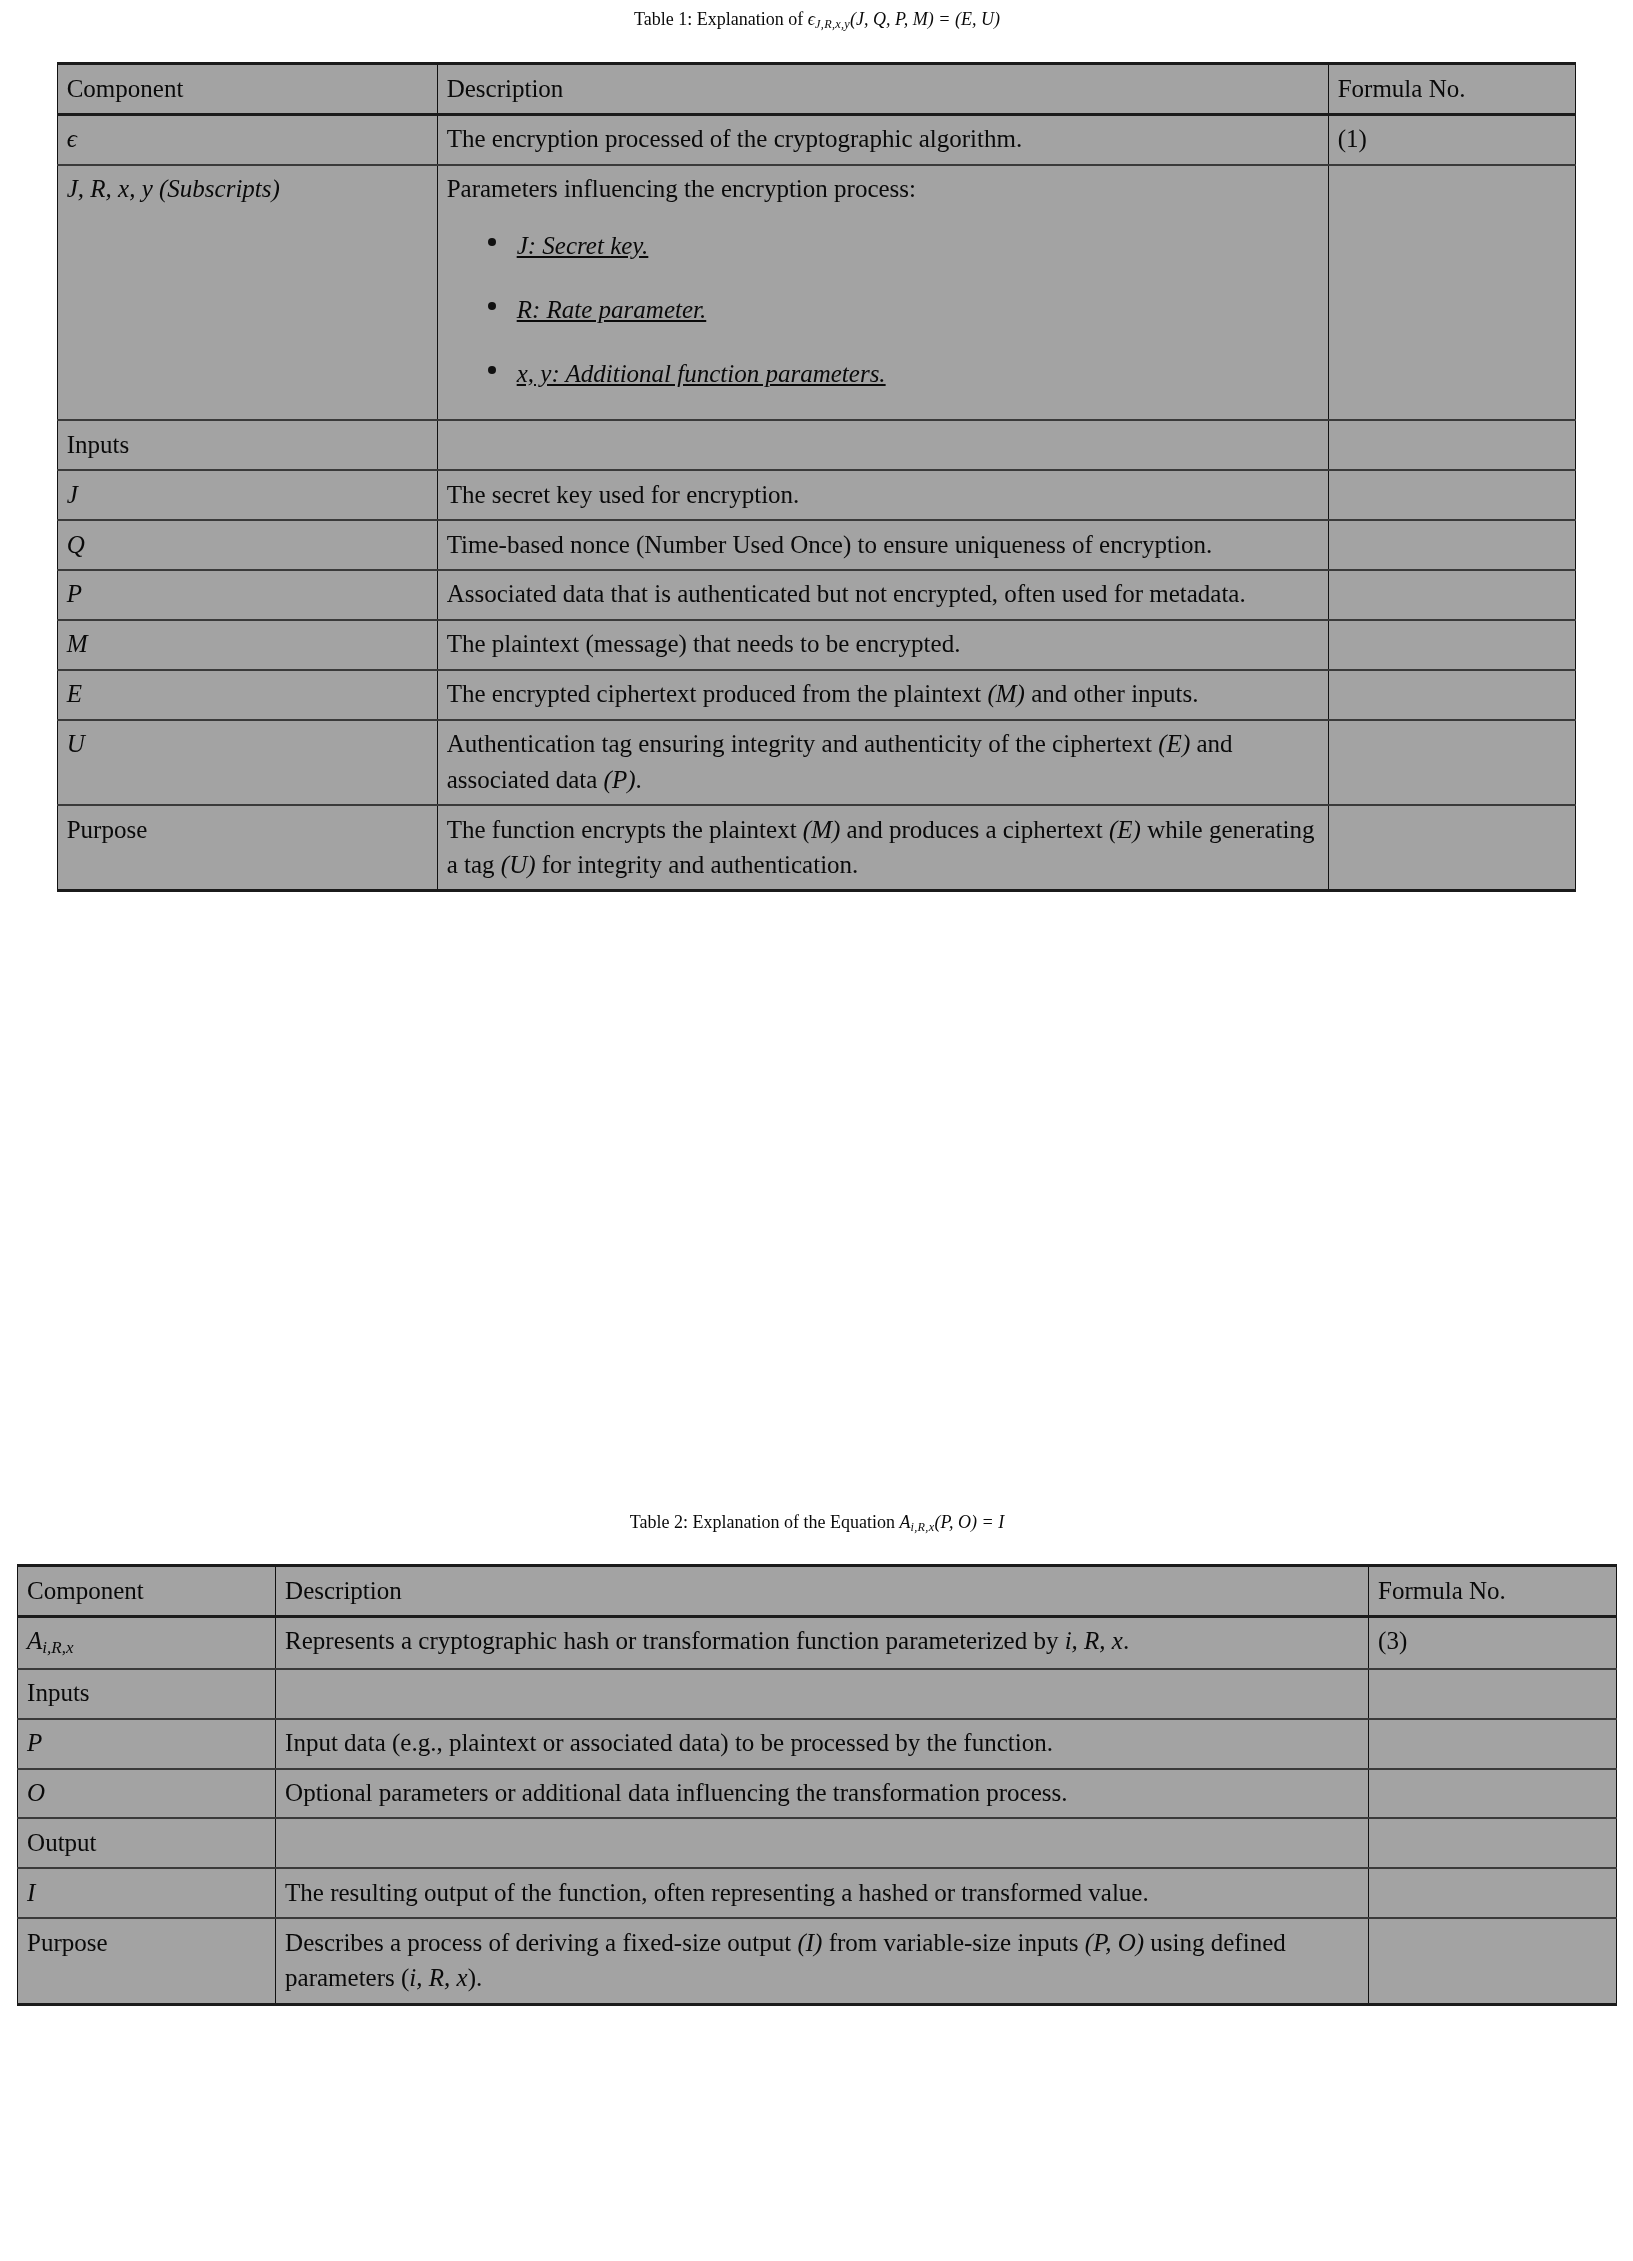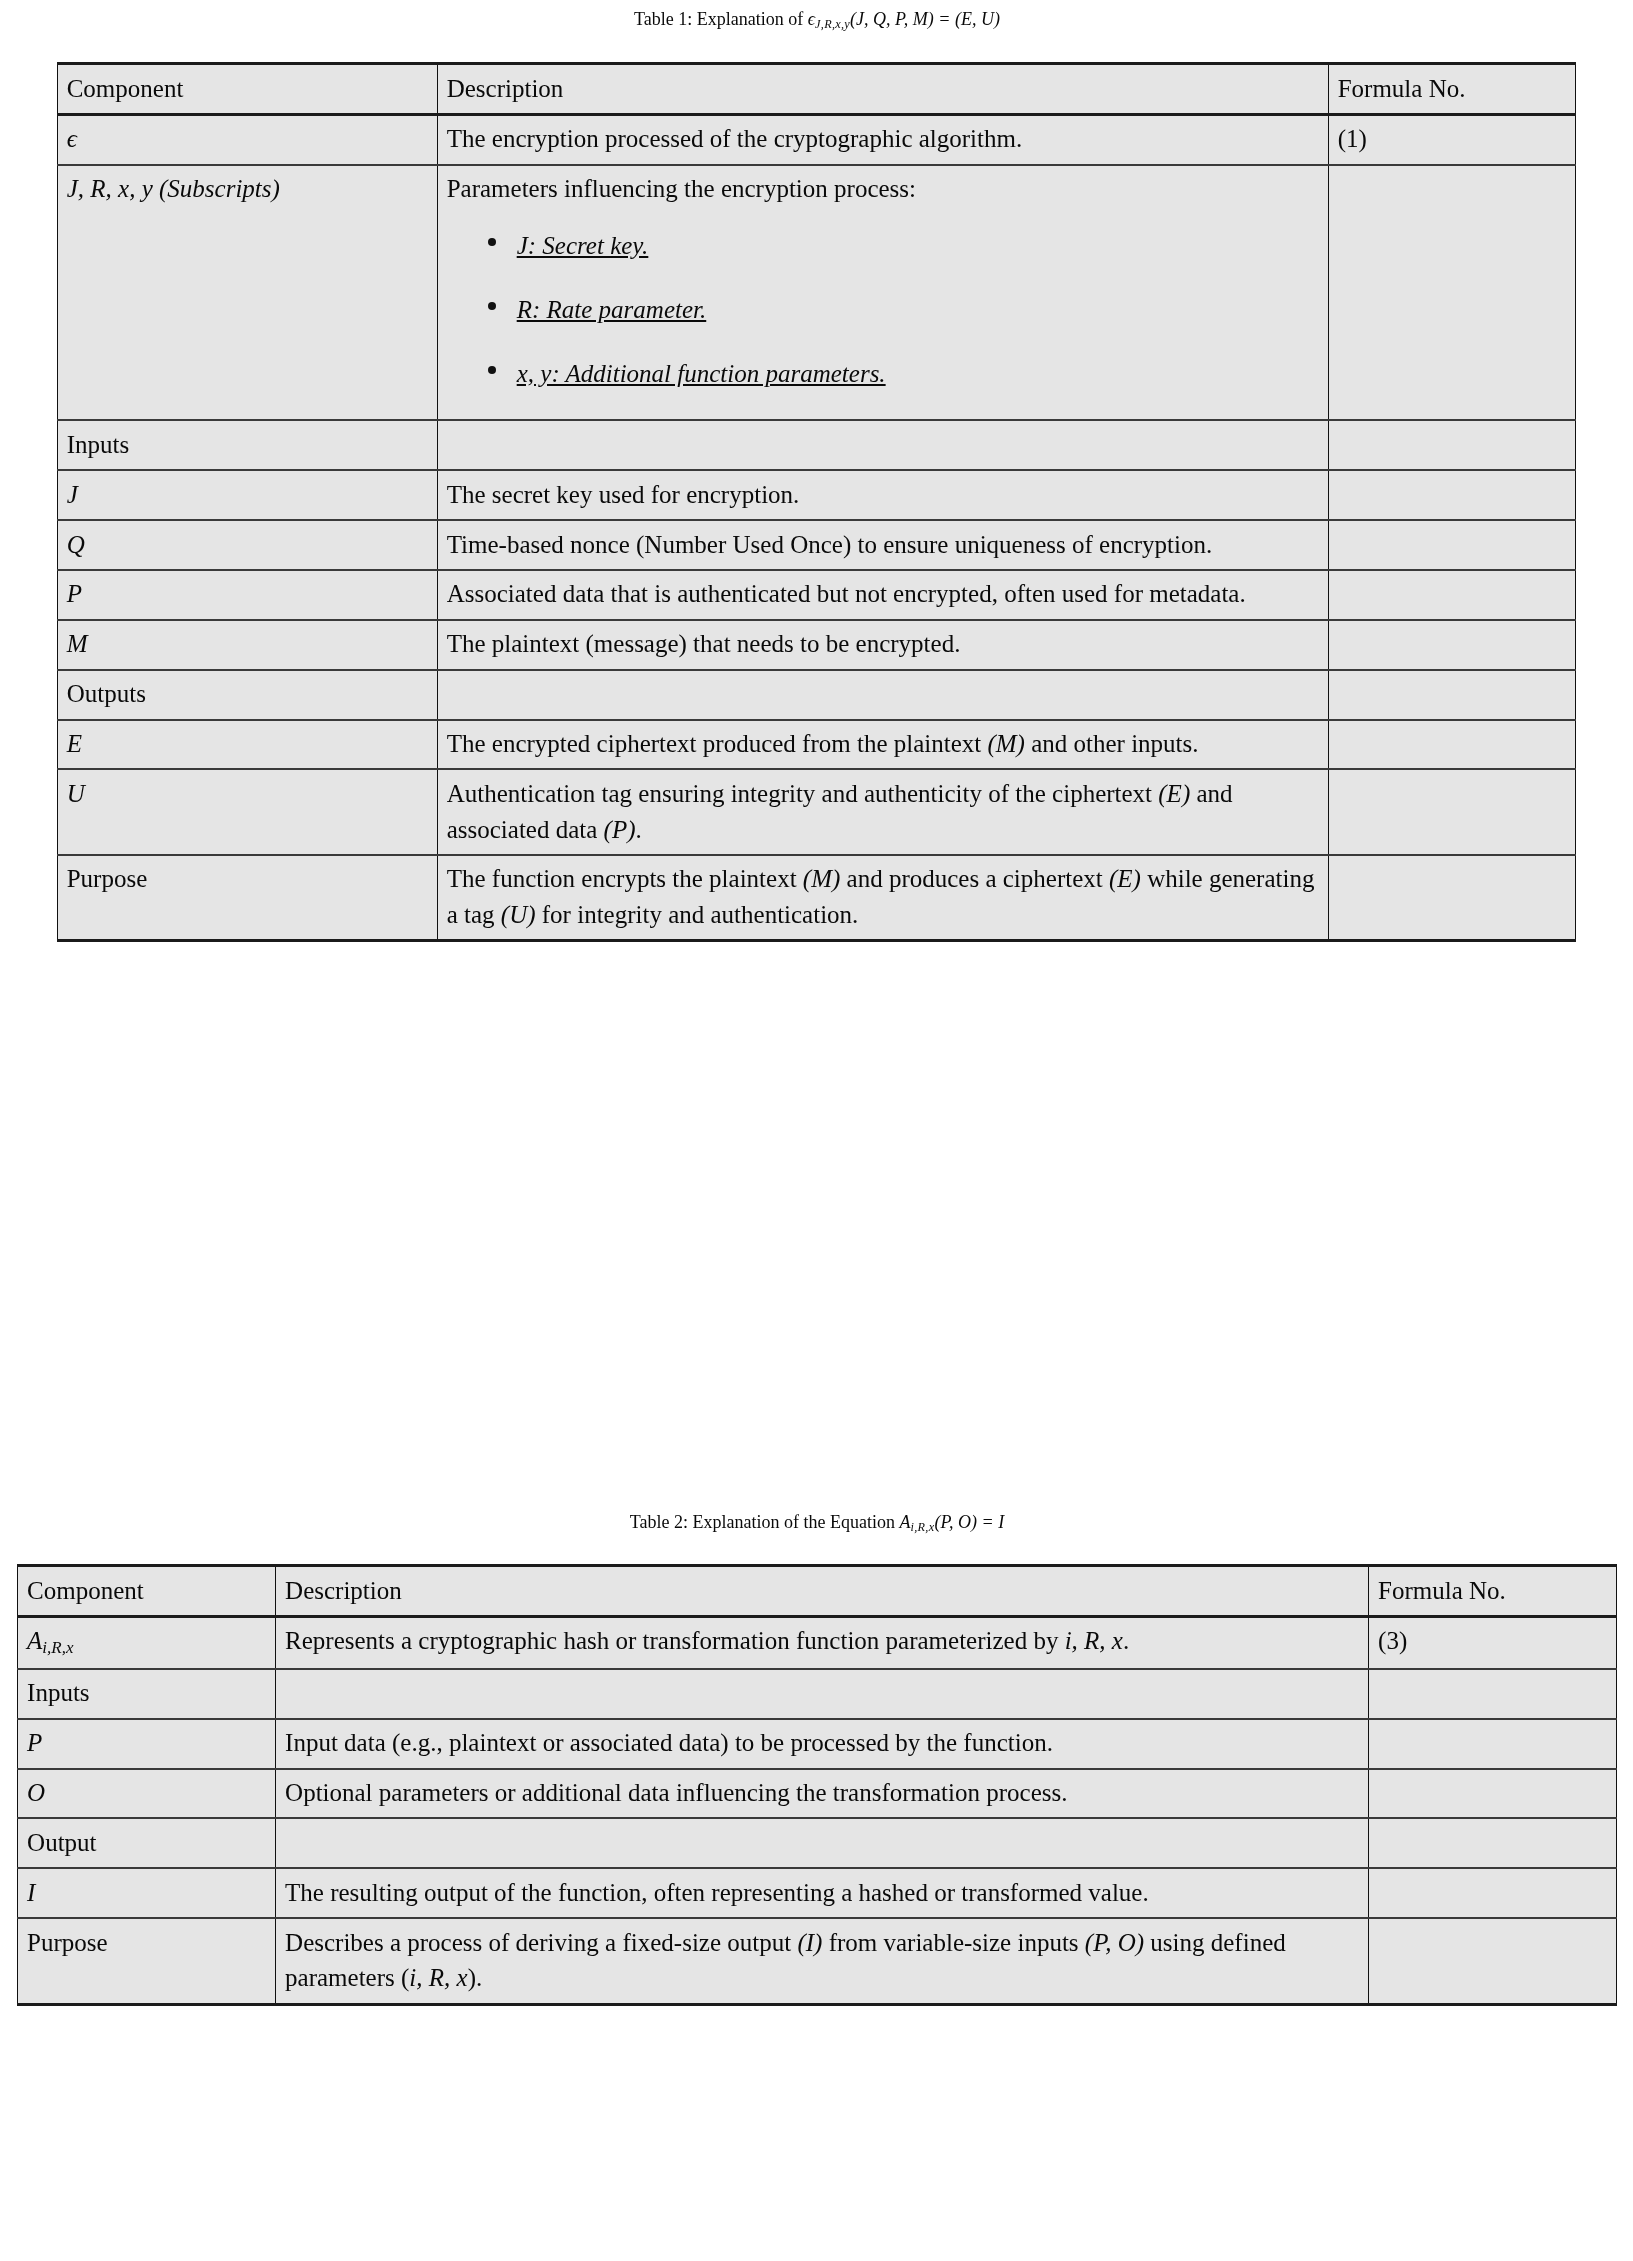--- a/index.html
+++ b/index.html
@@ -29,21 +29,21 @@
     font-size: 0.68em;
     vertical-align: -0.28em;
     letter-spacing: 0.3px;
   }
 
   table.tbl {
     border-collapse: collapse;
     table-layout: fixed;
     font-size: 25px;
     line-height: 1.42;
-    background: #e5e5e5;
+    background: #a3a3a3;
   }
   table.tbl td, table.tbl th {
     border-left: 1.2px solid #111;
     border-right: 1.2px solid #111;
     vertical-align: top;
     padding: 5.6px 8.7px 6.8px 8.7px;
     text-align: left;
     font-weight: normal;
   }
   
@@ -170,25 +170,20 @@
           <td class="c-desc">Associated data that is authenticated but not encrypted, often used for metadata.</td>
           <td class="c-form"></td>
         </tr>
 
         <tr class="rule">
           <td class="c-comp it">M</td>
           <td class="c-desc">The plaintext (message) that needs to be encrypted.</td>
           <td class="c-form"></td>
         </tr>
 
-        <tr class="rule">
-          <td class="c-comp bold">Outputs</td>
-          <td class="c-desc"></td>
-          <td class="c-form"></td>
-        </tr>
 
         <tr class="rule">
           <td class="c-comp it">E</td>
           <td class="c-desc">The encrypted ciphertext produced from the plaintext <span style="font-style:italic">(M)</span> and other inputs.</td>
           <td class="c-form"></td>
         </tr>
 
         <tr class="rule">
           <td class="c-comp it">U</td>
           <td class="c-desc">Authentication tag ensuring integrity and authenticity of the ciphertext <span style="font-style:italic">(E)</span> and associated data <span style="font-style:italic">(P)</span>.</td>

